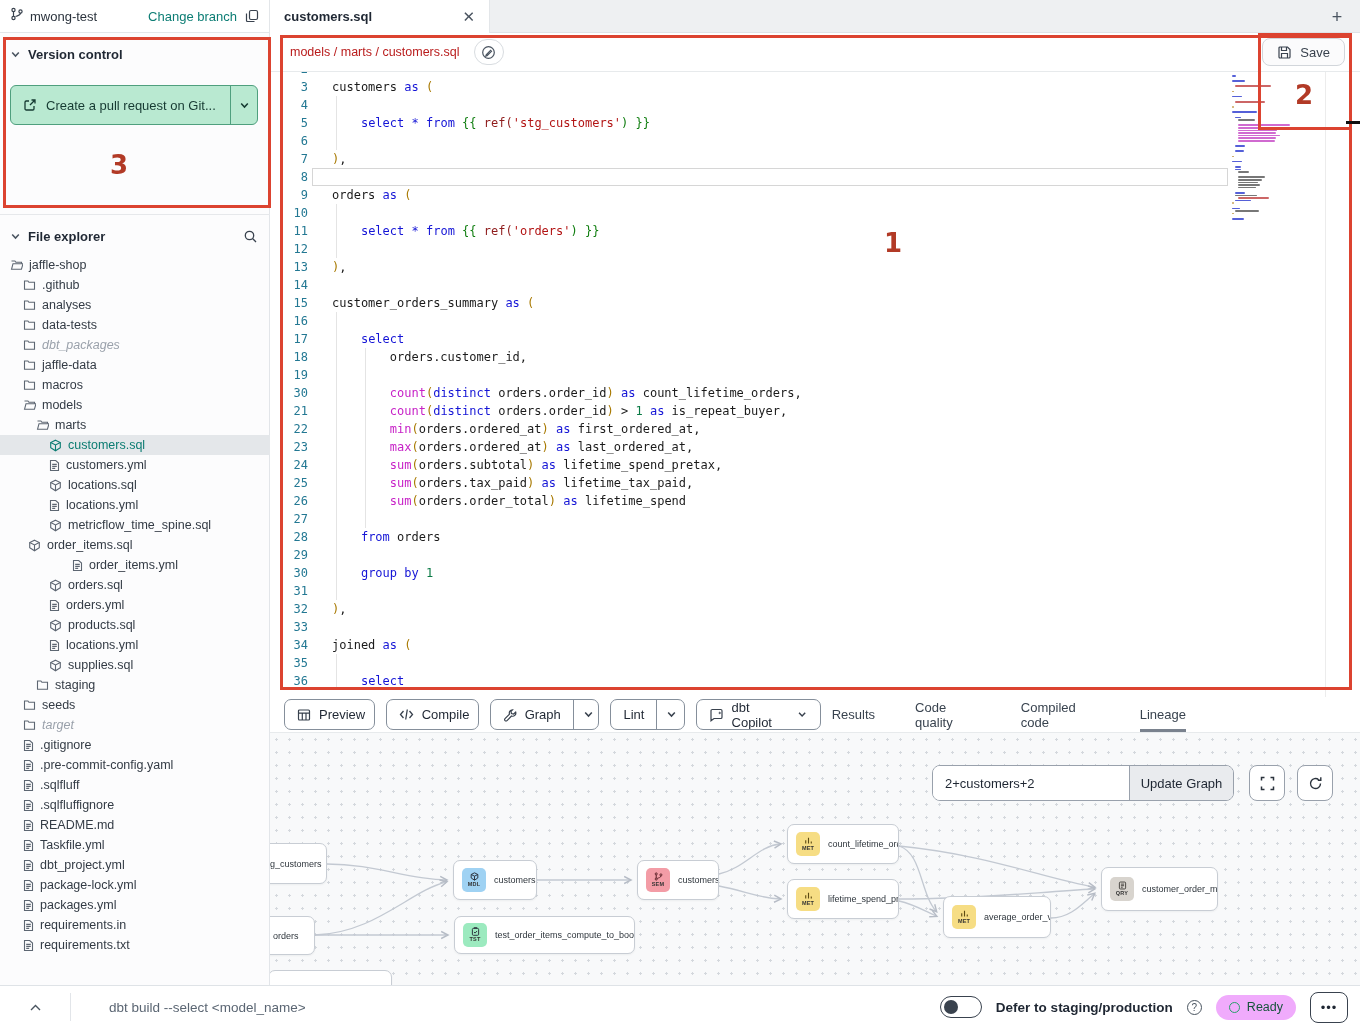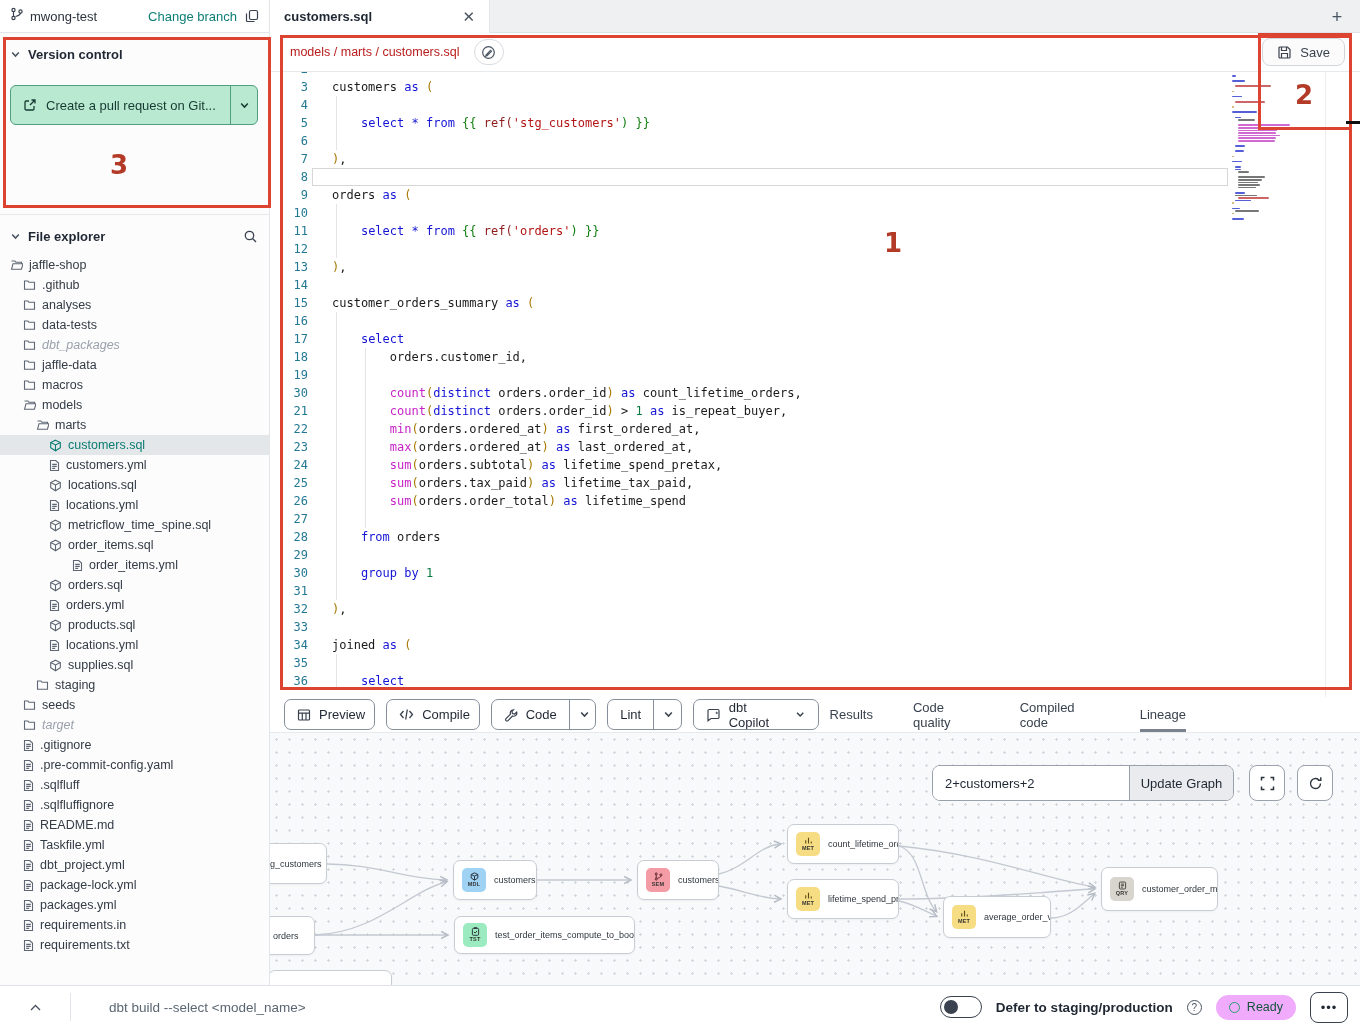--- a/index.html
+++ b/index.html
@@ -301,21 +301,21 @@
         </div>
         <div class="tree-row" style="padding-left: 49px; text-align: center;">
           <span class="ticon">
             <svg width="13" height="13" viewBox="0 0 13 13" fill="none" stroke="currentColor" stroke-width="1.1">
               <path d="M6.5 1.2 11.3 3.6v5L6.5 11.8 1.7 8.6v-5z"></path>
               <path d="M1.7 3.6 6.5 6l4.8-2.4M6.5 6v5.8"></path>
             </svg>
           </span>
           <span>metricflow_time_spine.sql</span>
         </div>
-        <div class="tree-row" style="padding-left: 49px;">
+        <div class="tree-row" style="padding-left: 28px;">
           <span class="ticon">
             <svg width="13" height="13" viewBox="0 0 13 13" fill="none" stroke="currentColor" stroke-width="1.1">
               <path d="M6.5 1.2 11.3 3.6v5L6.5 11.8 1.7 8.6v-5z"></path>
               <path d="M1.7 3.6 6.5 6l4.8-2.4M6.5 6v5.8"></path>
             </svg>
           </span>
           <span>order_items.sql</span>
         </div>
         <div class="tree-row" style="padding-left: 72px;">
           <span class="ticon">
@@ -688,21 +688,21 @@
         <span>Compile</span>
       </span>
     </div>
     <div class="act-btn">
       <span class="seg">
         <span class="aicon">
           <svg width="14" height="14" viewBox="0 0 14 14" fill="none" stroke="#39424e" stroke-width="1.2">
             <path d="M9.5 1.8a3.2 3.2 0 0 0-3 4.3L2 10.6a1.4 1.4 0 0 0 2 2l4.5-4.6a3.2 3.2 0 0 0 4.2-3.9L10.6 6 8.4 5.6 8 3.4z"></path>
           </svg>
         </span>
-        <span>Code</span>
+        <span>Graph</span>
       </span>
       <span class="split">
         <svg width="11" height="11" viewBox="0 0 10 10">
             <path d="M2 3.2 5 6.4 8 3.2" fill="none" stroke="currentColor" stroke-width="1.4"></path>
           </svg>
       </span>
     </div>
     <div class="act-btn">
       <span class="seg">
           <span>Lint</span>

